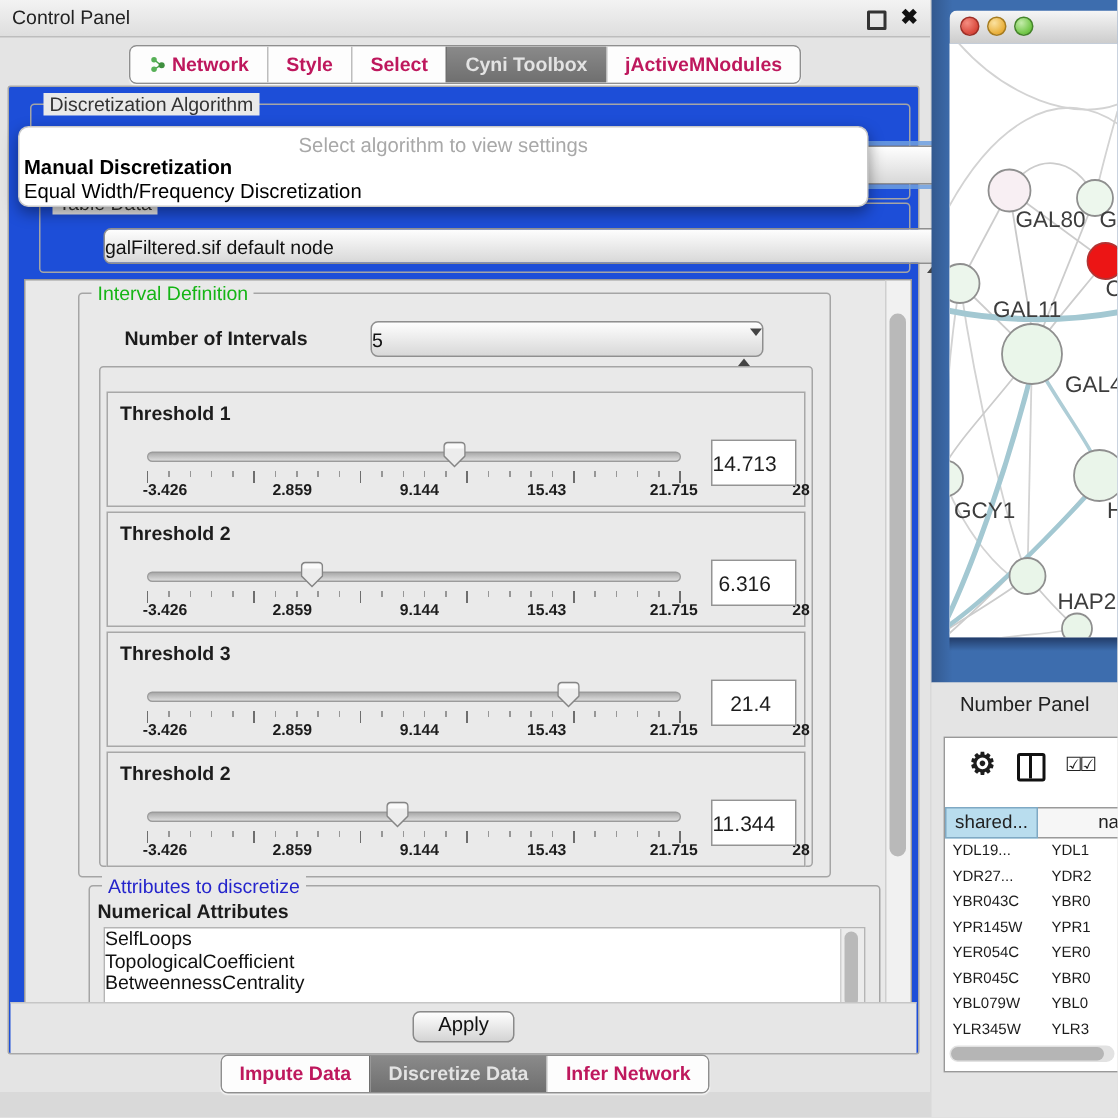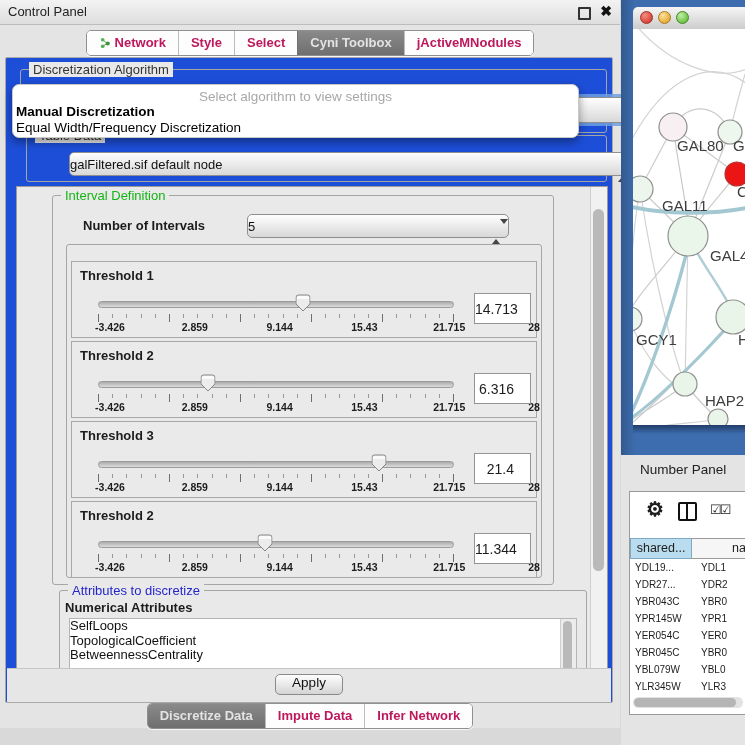--- a/index.html
+++ b/index.html
@@ -306,22 +306,22 @@
   </div>
 
   <div class="popup">
     <div class="ph">Select algorithm to view settings</div>
     <div class="it bold">Manual Discretization</div>
     <div class="it">Equal Width/Frequency Discretization</div>
   </div>
 
   <div class="bottom-tabs">
     <span class="tabgroup">
+      <span class="tab">Impute Data</span>
       <span class="tab selected">Discretize Data</span>
-      <span class="tab">Impute Data</span>
       <span class="tab">Infer Network</span>
     </span>
   </div>
 </section>
 
 <section class="net-window">
   <div class="nw-titlebar">
     <span class="light red"></span>
     <span class="light yellow"></span>
     <span class="light green"></span>

